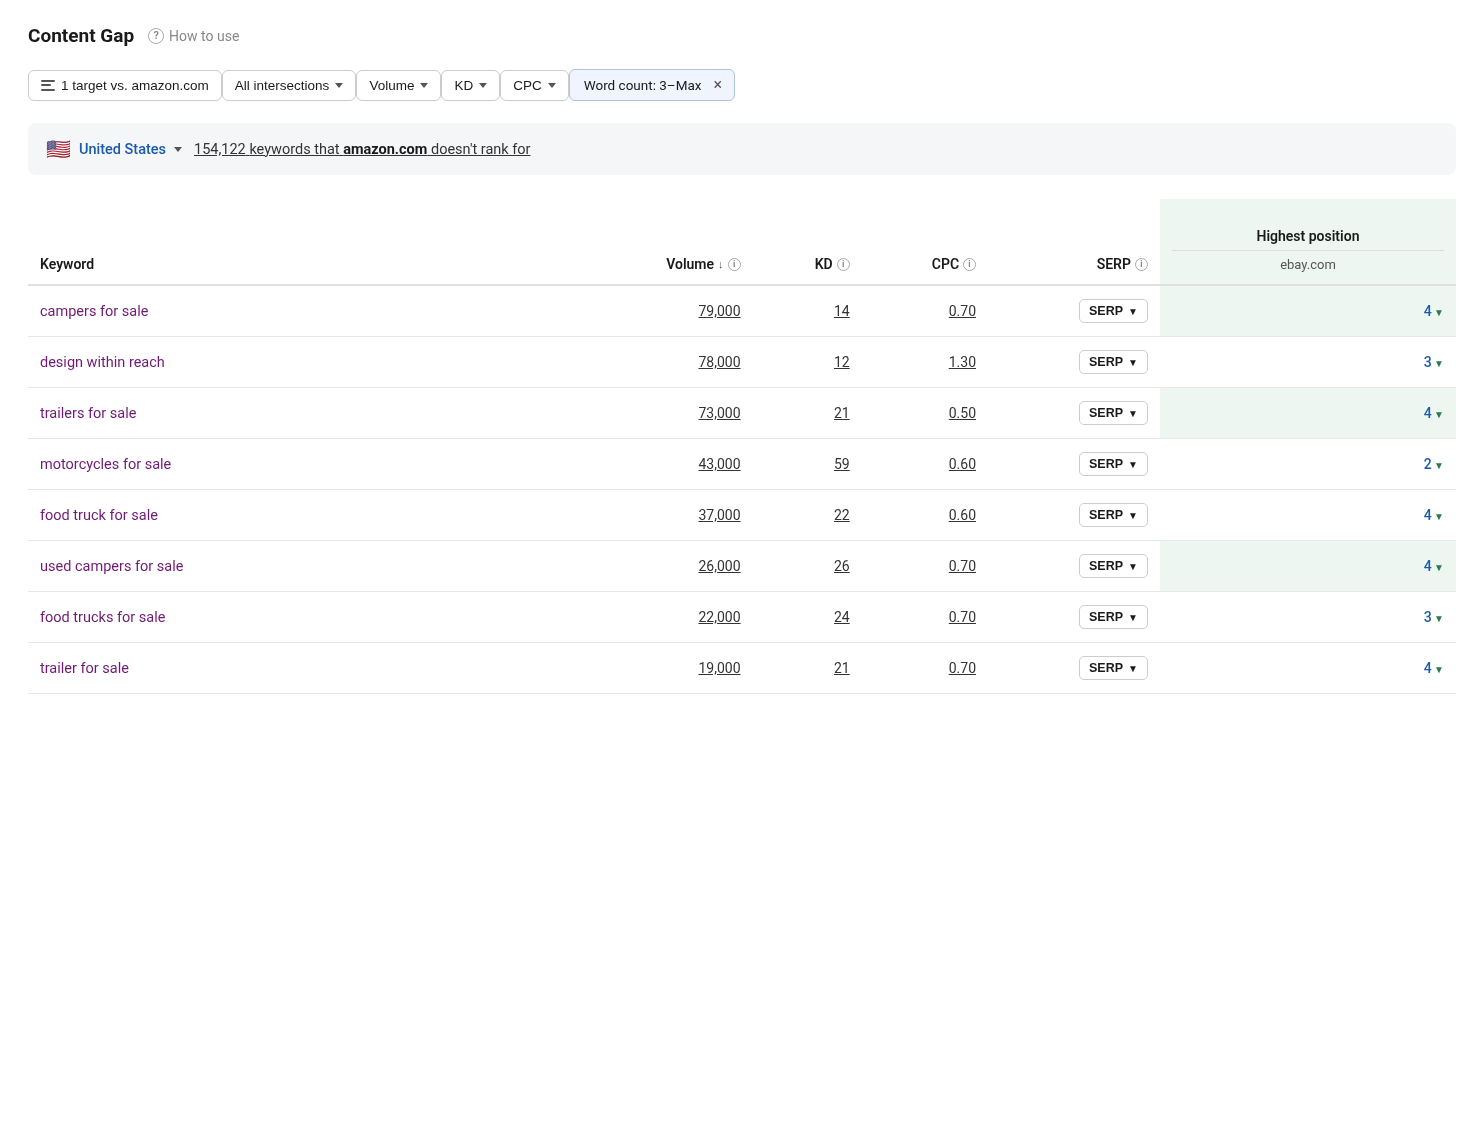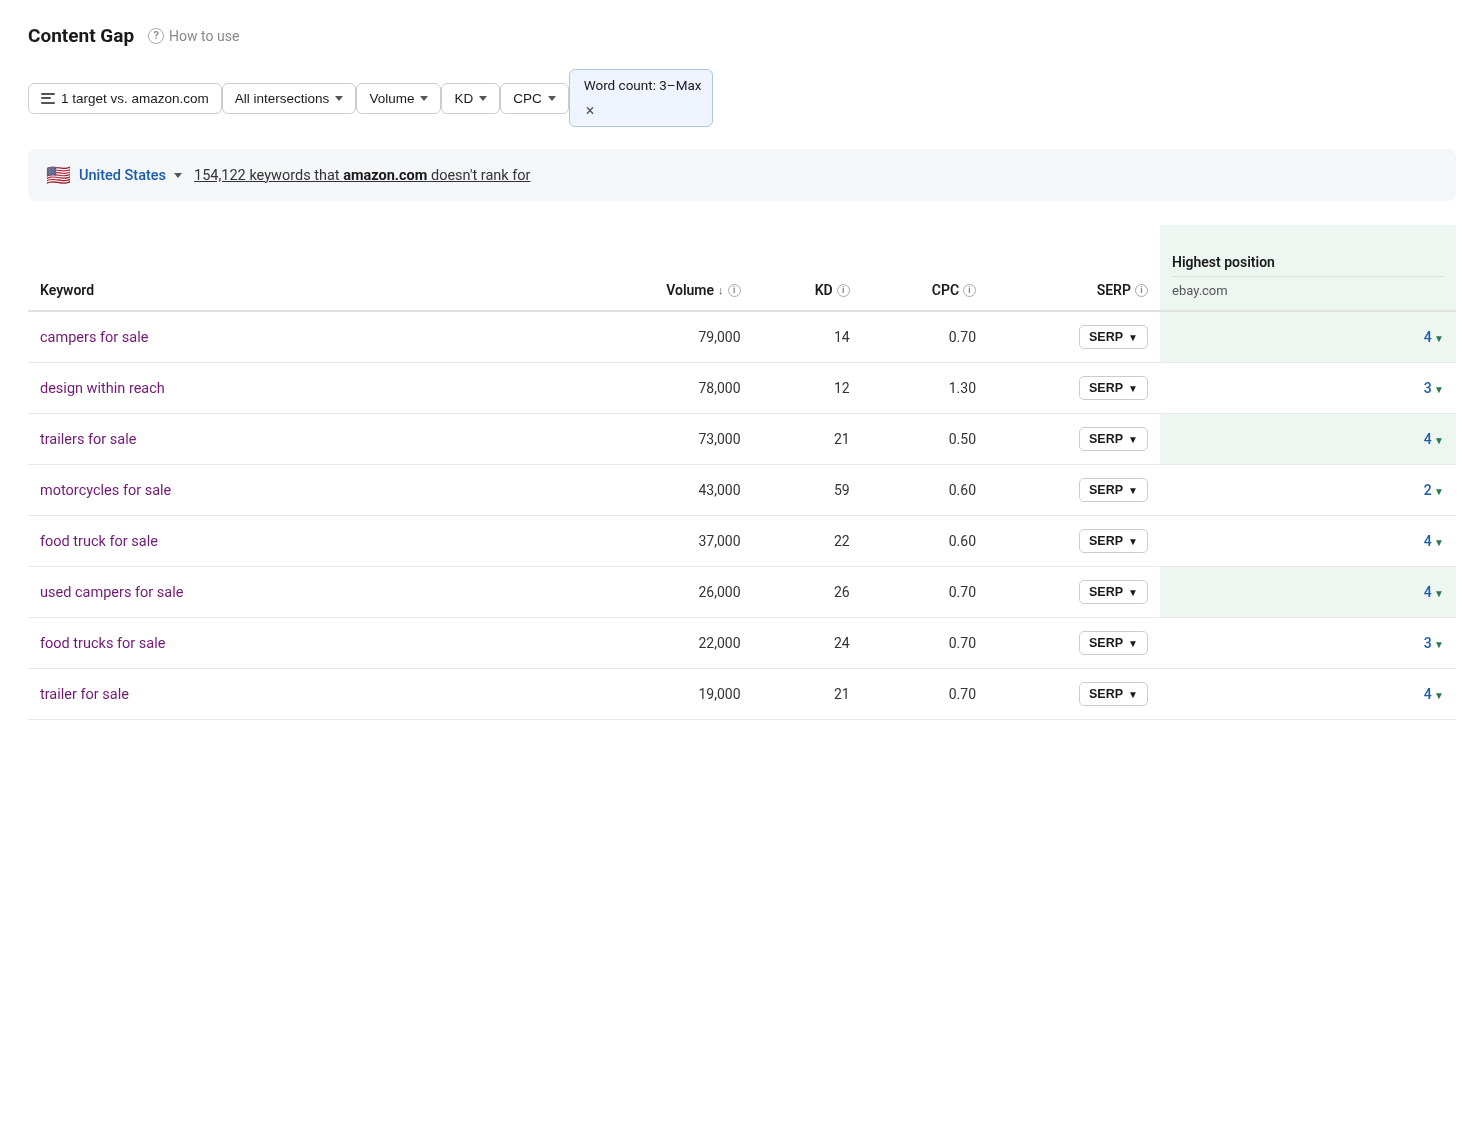--- a/index.html
+++ b/index.html
@@ -96,28 +96,28 @@
     .chevron-down {
       width: 0;
       height: 0;
       border-left: 4px solid transparent;
       border-right: 4px solid transparent;
       border-top: 5px solid #555;
       display: inline-block;
     }
     .word-count-filter {
       display: flex;
+      align-items: center;
       border: 1.5px solid #b0c4de;
       border-radius: 6px;
       padding: 7px 10px 7px 14px;
       font-size: 13.5px;
       color: #1a1a1a;
       background: #f0f4ff;
       gap: 10px;
-      flex-direction: column;
     }
     .word-count-filter .close-btn {
       cursor: pointer;
       color: #555;
       font-size: 16px;
       line-height: 1;
       padding: 0 2px;
     }
 
     
@@ -154,21 +154,21 @@
     
     .data-table {
       width: 100%;
       border-collapse: collapse;
       font-size: 14px;
     }
     .data-table thead tr {
       border-bottom: 2px solid #e0e0e0;
     }
     .data-table thead th {
-      text-align: left;
+      text-align: center;
       padding: 10px 12px 12px 12px;
       font-weight: 600;
       color: #1a1a1a;
       font-size: 14px;
       vertical-align: bottom;
     }
     .data-table thead th.numeric {
       text-align: right;
     }
     .data-table thead th .th-inner {
@@ -201,20 +201,21 @@
     .data-table tbody tr {
       border-bottom: 1px solid #e8e8e8;
     }
     .data-table tbody td {
       padding: 13px 12px;
       vertical-align: middle;
     }
     .data-table tbody td.numeric {
       text-align: right;
       color: #333;
+      text-decoration: underline;
     }
     .keyword-link {
       color: #701a75;
       text-decoration: none;
       font-size: 14.5px;
     }
 
     
     .serp-btn {
       display: inline-flex;

